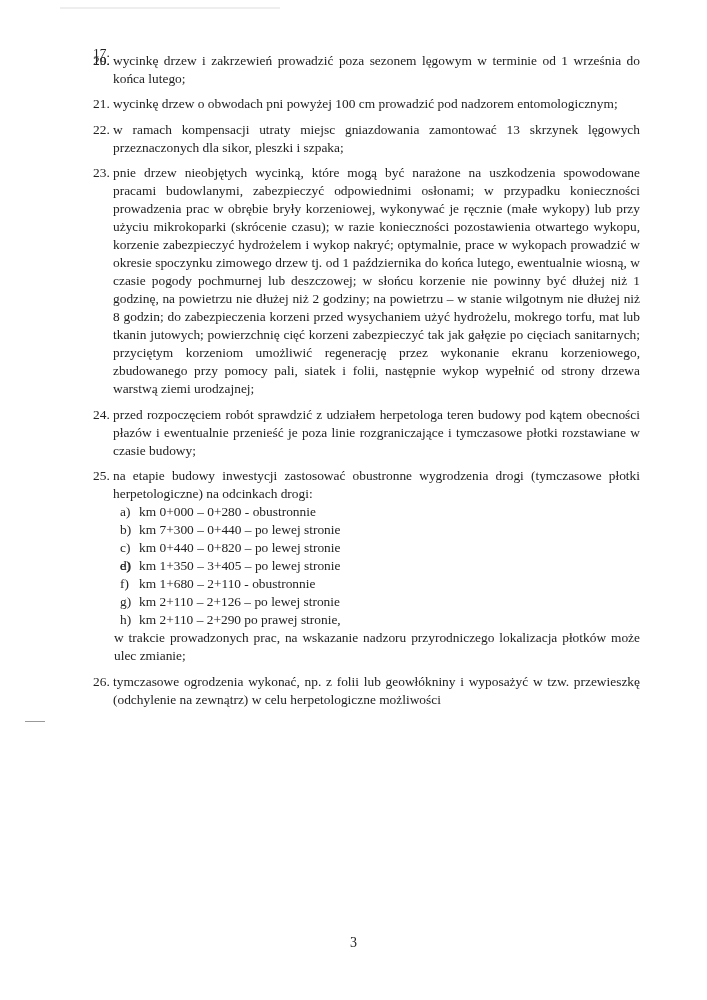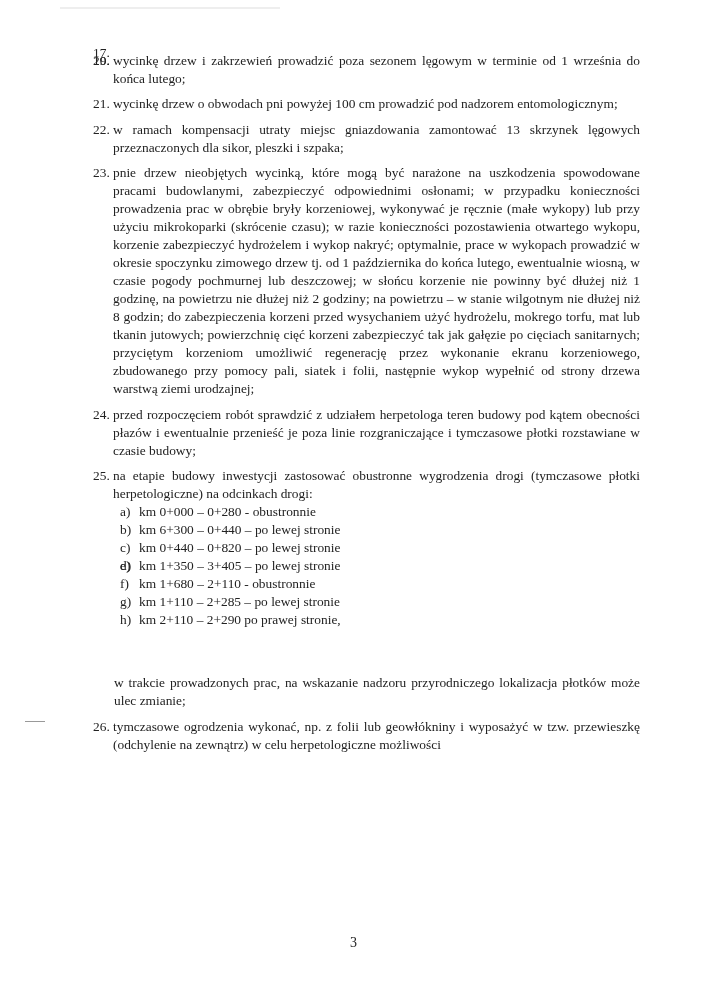--- a/index.html
+++ b/index.html
@@ -7,21 +7,21 @@
          font-family: "Liberation Serif", "DejaVu Serif", serif; color: #222; }
   .page { position: absolute; left: 0; top: 0; width: 707px; height: 1000px; background: #fff; }
   .top-smudge { position: absolute; left: 60px; top: 7px; width: 220px; height: 2px; background: #eee; }
   .margin-mark { position: absolute; left: 25px; top: 721px; width: 20px; height: 1px; background: #999; }
   .list { position: absolute; left: 87px; top: 44px; width: 553px; margin: 0; padding: 0; list-style: none; }
   .item { position: relative; padding-left: 26px; font-size: 13.4px; line-height: 18px; text-align: justify; margin-bottom: 7.5px; }
   .num { position: absolute; left: 6px; top: 0; }
   .sub { list-style: none; margin: 0; padding: 0; }
   .sub li { position: relative; padding-left: 26px; line-height: 18px; text-align: left; }
   .sub .letter { position: absolute; left: 7px; }
-  .after { text-align: justify; padding-left: 1px; margin-top: 45px; }
+  .after { text-align: justify; padding-left: 1px; }
   .page-num { position: absolute; left: 0; width: 707px; top: 935px; text-align: center; font-size: 14px; }
 </style>
 </head>
 <body>
 
 <div class="page">
   <div class="top-smudge"></div>
   <div class="margin-mark"></div>
 
   <ol class="list">
@@ -49,26 +49,26 @@
     </li>
     <li class="item">
       <span class="num">24.</span>
       <span>przed rozpoczęciem robót sprawdzić z udziałem herpetologa teren budowy pod kątem obecności płazów i ewentualnie przenieść je poza linie rozgraniczające i tymczasowe płotki rozstawiane w czasie budowy;</span>
     </li>
     <li class="item">
       <span class="num">25.</span>
       <span>na etapie budowy inwestycji zastosować obustronne wygrodzenia drogi (tymczasowe płotki herpetologiczne) na odcinkach drogi:</span>
       <ul class="sub">
         <li><span class="letter">a)</span><span>km 0+000 – 0+280  - obustronnie</span></li>
-        <li><span class="letter">b)</span><span>km 6+300 – 0+440 – po lewej stronie</span></li>
+        <li><span class="letter">b)</span><span>km 7+300 – 0+440 – po lewej stronie</span></li>
         <li><span class="letter">c)</span><span>km 0+440 – 0+820 – po lewej stronie</span></li>
         <li><span class="letter">d)</span></li>
         <li><span class="letter">e)</span><span>km 1+350 – 3+405 – po lewej stronie</span></li>
         <li><span class="letter">f)</span><span>km 1+680 – 2+110 - obustronnie</span></li>
-        <li><span class="letter">g)</span><span>km 1+110 – 2+285 – po lewej stronie</span></li>
+        <li><span class="letter">g)</span><span>km 2+110 – 2+126 – po lewej stronie</span></li>
         <li><span class="letter">h)</span><span>km 2+110 – 2+290 po prawej stronie,</span></li>
       </ul>
       <div class="after">w trakcie prowadzonych prac, na wskazanie nadzoru przyrodniczego lokalizacja płotków może ulec zmianie;</div>
     </li>
     <li class="item">
       <span class="num">26.</span>
       <span>tymczasowe ogrodzenia wykonać, np. z folii lub geowłókniny i wyposażyć w tzw. przewieszkę (odchylenie na zewnątrz) w celu herpetologiczne możliwości</span>
     </li>
   </ol>
 

